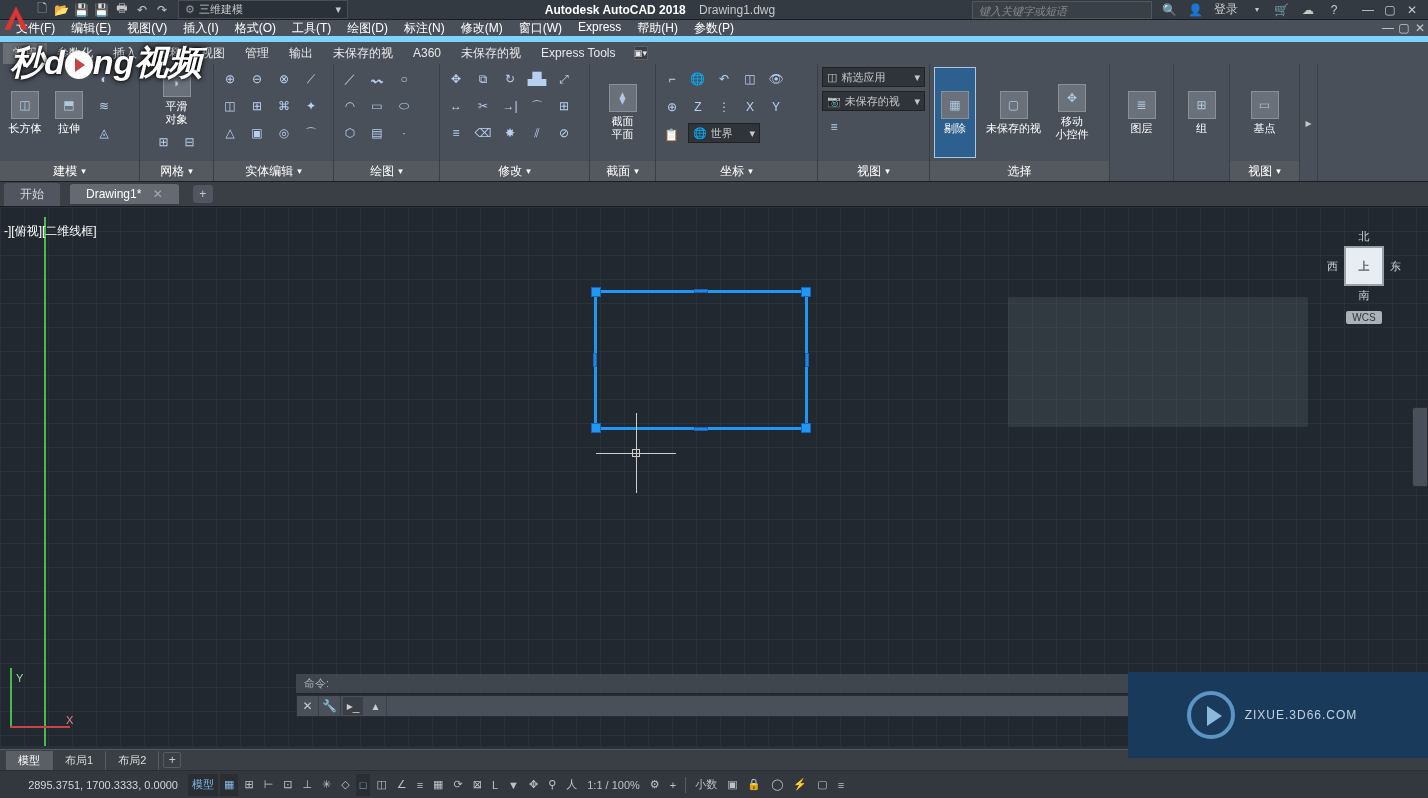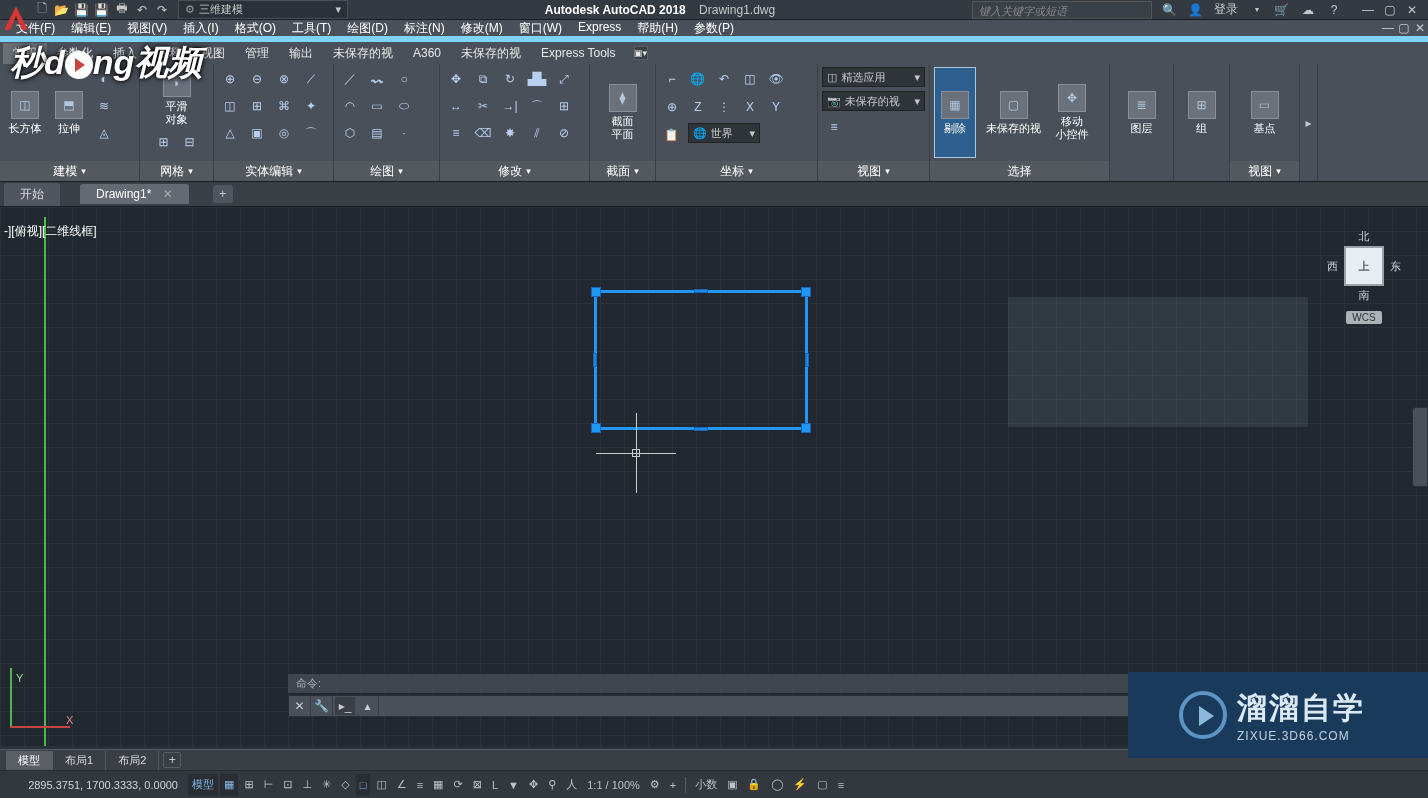--- a/index.html
+++ b/index.html
@@ -32,21 +32,21 @@
 .bigbtn{display:flex;flex-direction:column;align-items:center;justify-content:center;gap:3px;padding:2px 4px;cursor:pointer;min-width:42px}
 .bigbtn .bigicon{width:28px;height:28px;background:#6a717a;border:1px solid #8a9098;display:flex;align-items:center;justify-content:center;color:#b0c8e0}
 .bigbtn .biglabel{font-size:11px;color:#fff;text-align:center;line-height:13px}
 .bigbtn.active{background:#2d5f8f;border:1px solid #aac8e0}
 .icongrid{display:grid;grid-template-columns:repeat(auto-fill,26px);grid-auto-rows:26px;gap:1px;align-content:start}
 .icongrid.cols3{grid-template-columns:repeat(3,26px)}
 .icongrid.cols5{grid-template-columns:repeat(5,26px)}
 .smallicon{width:24px;height:24px;display:flex;align-items:center;justify-content:center;cursor:pointer;color:#b8d0f0}
 .dropdown-strip{display:flex;align-items:center;background:#2f343a;border:1px solid #222;padding:0 4px;height:20px;font-size:11px;min-width:72px;cursor:pointer;gap:4px}
 .doc-tabs{height:25px;background:#3a3f46;display:flex;align-items:center;padding-left:4px;border-bottom:1px solid #1a1e24}
-.doc-tab{padding:3px 16px;font-size:12px;color:#d8d8d8;cursor:pointer;background:#505560;margin-right:20px;border-radius:3px 3px 0 0}
+.doc-tab{padding:3px 16px;font-size:12px;color:#d8d8d8;cursor:pointer;background:#505560;margin-right:10px;border-radius:3px 3px 0 0}
 .doc-tab.active{background:#656a72;color:#fff}
 .doc-tab .close{margin-left:8px;color:#aaa;cursor:pointer}
 .doc-tab-plus{width:20px;height:18px;background:#505560;border-radius:3px;display:flex;align-items:center;justify-content:center;color:#c8c8c8;cursor:pointer;margin-left:4px}
 .canvas{position:absolute;left:0;right:0;top:207px;bottom:52px;background:#21282f;overflow:hidden}
 .grid-overlay{position:absolute;inset:0;background-image:
   linear-gradient(#2a313a 1px,transparent 1px),
   linear-gradient(90deg,#2a313a 1px,transparent 1px);
   background-size:24px 24px}
 .light-panel{position:absolute;right:120px;top:90px;width:300px;height:130px;background:rgba(100,110,120,.25);border-radius:2px}
 .rulerY{position:absolute;left:44px;top:10px;bottom:0;width:2px;background:#4db84d}
@@ -62,21 +62,21 @@
 .ucs-axes .axisY{position:absolute;left:0;bottom:0;width:2px;height:60px;background:#4db84d}
 .ucs-axes .axisX{position:absolute;left:0;bottom:0;width:60px;height:2px;background:#c84444}
 .ucs-axes .lblY{position:absolute;left:6px;bottom:44px;color:#9ad89a;font-size:11px}
 .ucs-axes .lblX{position:absolute;left:56px;bottom:2px;color:#e08888;font-size:11px}
 .viewcube{position:absolute;right:14px;top:20px;width:100px;height:130px;display:flex;flex-direction:column;align-items:center;color:#cbd5dc;font-size:11px}
 .viewcube .cube{width:40px;height:40px;background:#e8edf3;border:2px solid #9aa2a8;display:flex;align-items:center;justify-content:center;color:#5a6168;font-weight:bold}
 .viewcube .dir{margin:2px 0}
 .viewcube .row{display:flex;align-items:center;gap:6px}
 .wcs-badge{background:#acb3b8;color:#333;padding:1px 6px;border-radius:2px;margin-top:6px;font-size:10px}
 .right-handle{position:absolute;right:0;top:200px;width:16px;height:80px;background:#4a505a;border:1px solid #2a2e33;border-radius:3px 0 0 3px}
-.cmd-area{position:absolute;left:0;right:0;bottom:27px;height:52px;background:transparent}
+.cmd-area{position:absolute;left:8px;right:0;bottom:27px;height:52px;background:transparent}
 .cmd-history{position:absolute;left:288px;right:290px;bottom:26px;padding:2px 8px;font-size:11px;color:#aab2ba;background:rgba(70,76,84,.8)}
 .cmd-line{position:absolute;left:288px;right:290px;bottom:2px;height:22px;background:#4a505a;display:flex;align-items:center;border:1px solid #2a2e33}
 .cmd-line .cmd-left{display:flex}
 .cmd-btn{width:22px;height:20px;display:flex;align-items:center;justify-content:center;color:#ccc;cursor:pointer;border-right:1px solid #3a3f46}
 .cmd-input{flex:1;background:#e0e2e5;height:18px;margin:0 2px;padding:0 6px;font-size:11px;color:#6a6a6a;font-style:italic;border:none;line-height:18px}
 .cmd-chev{width:20px;height:18px;background:#3a3f46;display:flex;align-items:center;justify-content:center;color:#ccc;cursor:pointer;margin:0 2px}
 .model-tabs{position:absolute;left:0;right:0;bottom:27px;height:22px;background:#3a3f46;display:flex;align-items:center;padding-left:6px;border-top:1px solid #575c63;border-bottom:1px solid #2a2e33;top:auto}
 .mt-tab{padding:2px 12px;font-size:11px;color:#ddd;cursor:pointer;border-right:1px solid #575c63}
 .mt-tab.active{background:#5a5f66;color:#fff}
 .mt-plus{width:18px;height:16px;display:flex;align-items:center;justify-content:center;color:#c8c8c8;cursor:pointer;margin-left:4px;border:1px solid #575c63;border-radius:2px}
@@ -491,16 +491,15 @@
   <span class="status-btn">▢</span>
   <span class="status-btn">≡</span>
 </div>
 
 <div class="watermark">
   秒<span style="color:#fff">d</span><span class="watermark-play"></span><span style="color:#fff">ng</span>视频
 </div>
 <div class="brand-badge">
   <div class="playcirc"></div>
   <div class="btxt">
-    <div class="big">溜溜自学</div>
     <div class="small">ZIXUE.3D66.COM</div>
   </div>
 </div>
 
 </body></html>

